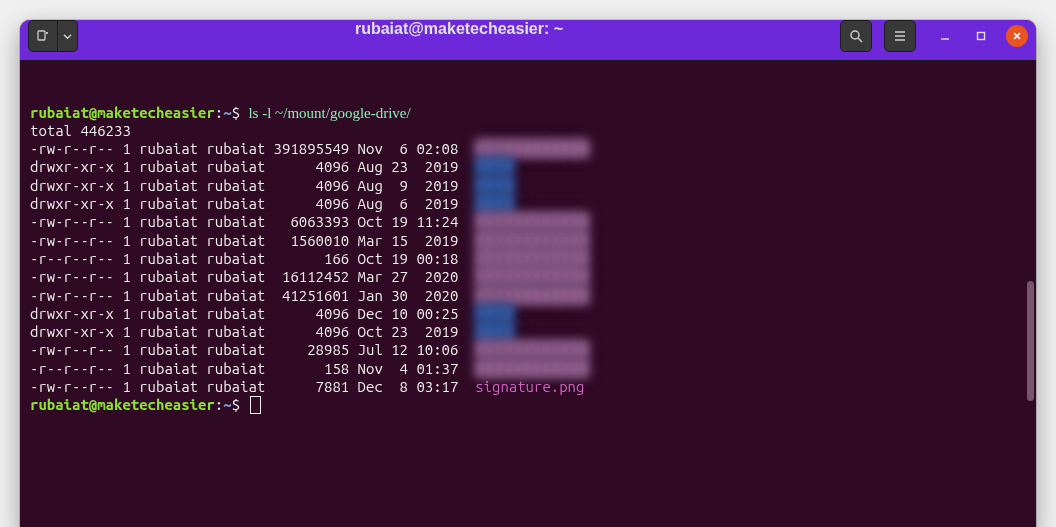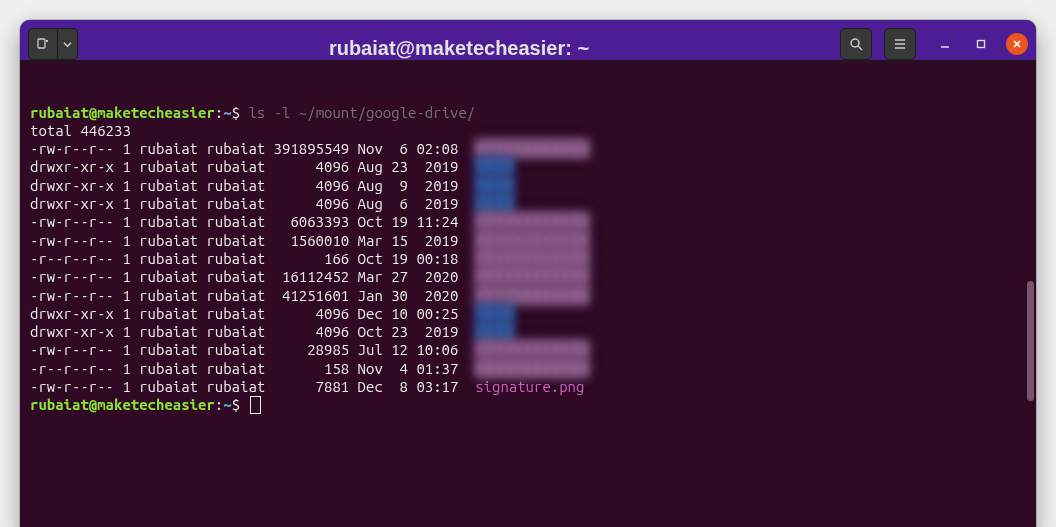--- a/index.html
+++ b/index.html
@@ -13,26 +13,26 @@
   }
   .window {
     width: 1016px;
     background: #300a24;
     border-radius: 10px;
     overflow: hidden;
     box-shadow: 0 8px 24px rgba(0,0,0,0.35), 0 0 0 1px rgba(0,0,0,0.15);
   }
   .titlebar {
     height: 40px;
-    background: #4c1d95;
+    background: #6d28d9;
     display: flex;
-    align-items: flex-end;
+    align-items: flex-start;
     padding: 0 8px;
     color: #e2e2e2;
-    font-size: 20px;
+    font-size: 16px;
     font-weight: 600;
     border-bottom: 1px solid #1a1a1a;
   }
   .titlebar-left {
     display: flex;
     align-items: center;
     gap: 2px;
   }
   .tb-btn {
     height: 30px;
@@ -85,21 +85,21 @@
     font-size: 15px;
     line-height: 1.22;
     color: #eeeeec;
     white-space: pre;
     position: relative;
     min-height: 430px;
     overflow: hidden;
   }
   .prompt-user { color: #8ae234; font-weight: bold; }
   .prompt-path { color: #729fcf; font-weight: bold; }
-  .cmd        { color: #737373; }
+  .cmd        { color: #86efac; font-family: Liberation Serif, serif; }
   .file       { color: #eeeeec; }
   .pink       { color: #d160c4; font-weight: normal; }
   .row { display: flex; }
   .blur-name {
     display:inline-block;
     color: transparent;
     text-shadow: 0 0 10px rgba(180,120,170,0.9), 0 0 14px rgba(120,100,150,0.7);
     letter-spacing: 1px;
     font-weight: bold;
   }

